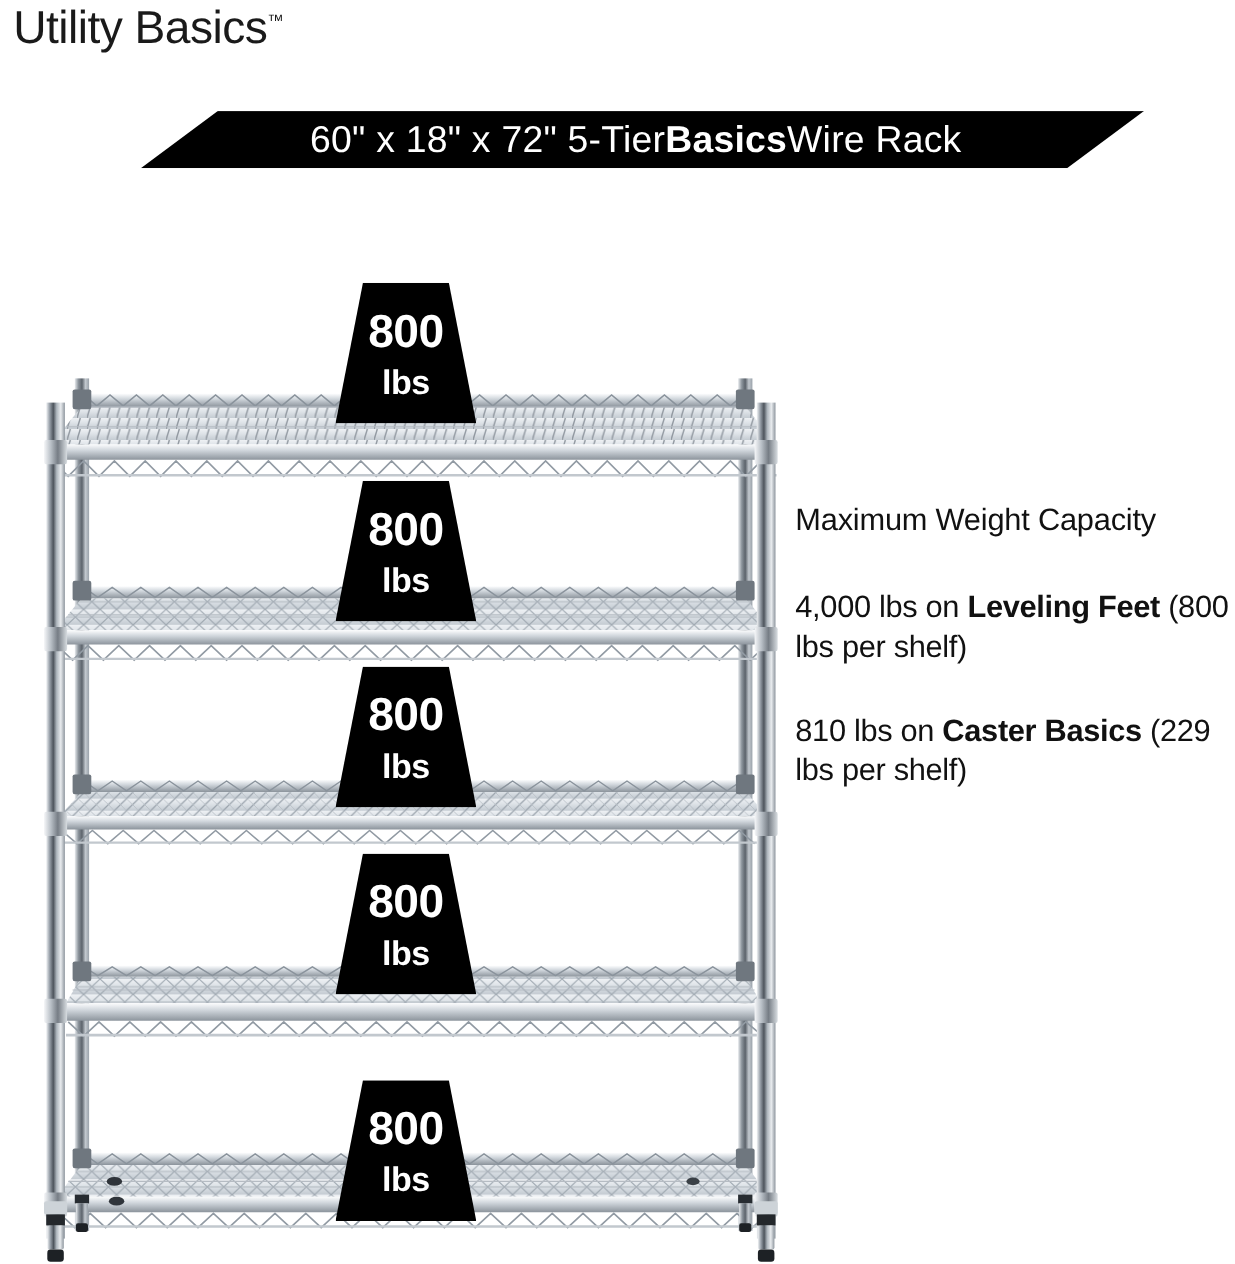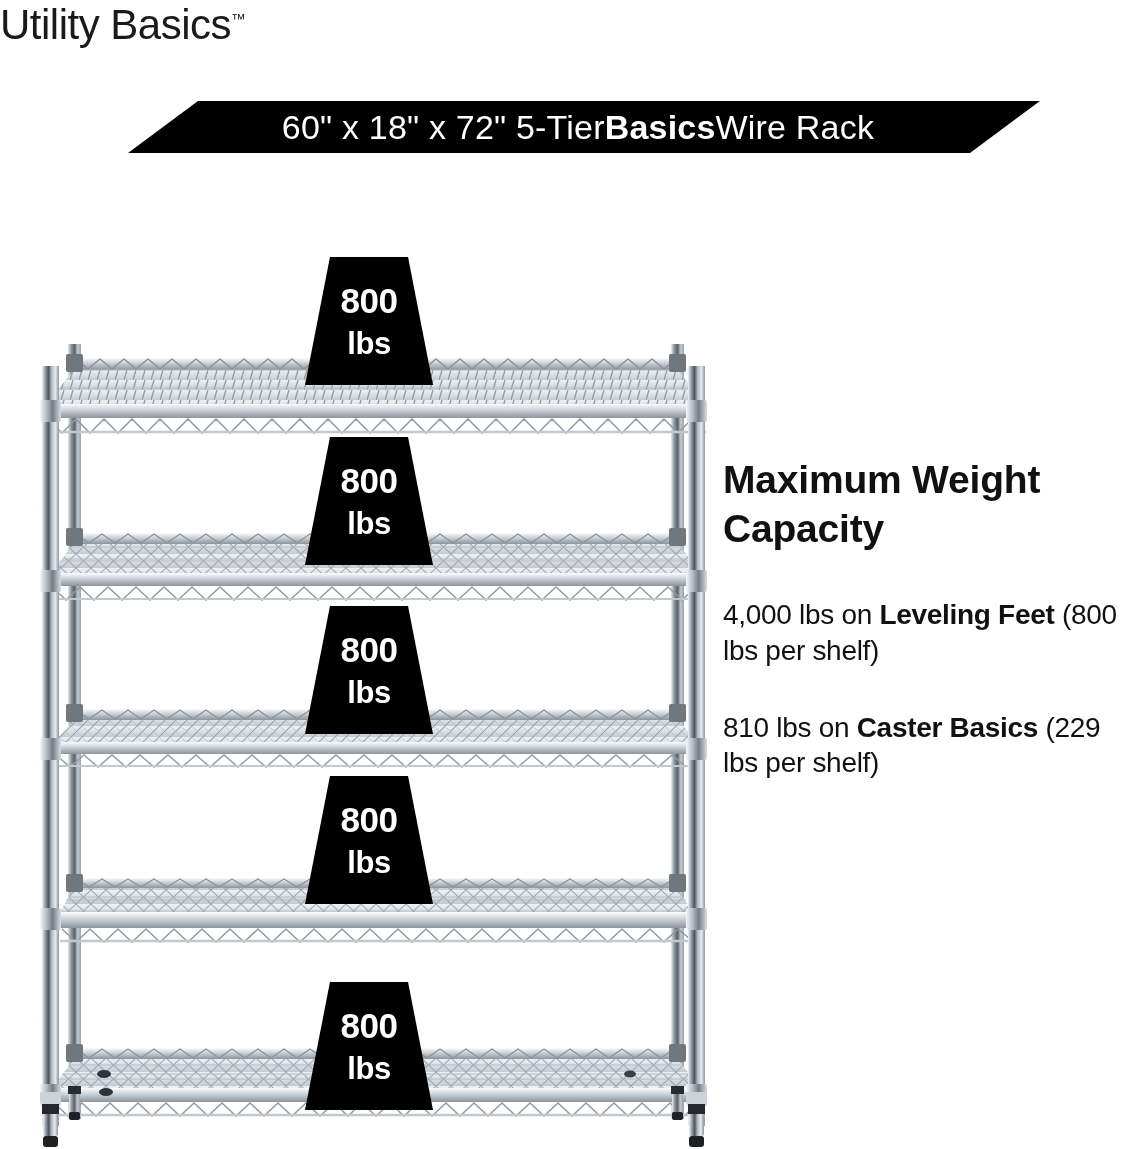--- a/index.html
+++ b/index.html
@@ -5,21 +5,21 @@
   html,body{margin:0;padding:0;}
   body{
     width:1123px;height:1149px;position:relative;overflow:hidden;
     background:#ffffff;
     font-family:"Liberation Sans", sans-serif;
     -webkit-font-smoothing:antialiased;
   }
 
   
   #brand{
-    position:absolute;left:0;top:4px;
+    position:absolute;left:12px;top:4px;
     font-size:42px;line-height:1;color:#1a1a1a;
     font-weight:400;letter-spacing:-0.5px;
     white-space:nowrap;
     text-align:center;
   }
   #brand .tm{font-size:15px;vertical-align:super;letter-spacing:0;}
 
   
   #banner{
     position:absolute;left:128px;top:101px;width:912px;height:52px;
@@ -49,30 +49,30 @@
   .badge .tz{
     position:absolute;inset:0;background:#000000;
     -webkit-clip-path:polygon(19.5% 0, 80.5% 0, 100% 100%, 0 100%);
     clip-path:polygon(19.5% 0, 80.5% 0, 100% 100%, 0 100%);
   }
   .badge .txt{
     position:absolute;inset:0;
     display:flex;flex-direction:column;align-items:center;justify-content:center;
     gap:10px;font-weight:700;line-height:1;
   }
-  .badge .num{font-size:35px;letter-spacing:-0.5px;}
+  .badge .num{font-size:42px;letter-spacing:-0.5px;}
   .badge .unit{font-size:31px;letter-spacing:-0.5px;}
 
   
   #copy{
     position:absolute;left:723px;top:455px;width:400px;
     color:#111111;
   }
   #copy .head{
-    font-size:39px;line-height:1.26;font-weight:700;letter-spacing:-0.2px;
+    font-size:28px;line-height:1.26;font-weight:400;letter-spacing:-0.2px;
     margin:0 0 44px 0;
   }
   #copy .para{
     font-size:28px;line-height:1.26;font-weight:400;letter-spacing:-0.3px;
     margin:0 0 42px 0;
   }
   #copy .para:last-child{margin-bottom:0;}
   #copy b{font-weight:700;}
 </style>
 </head>

